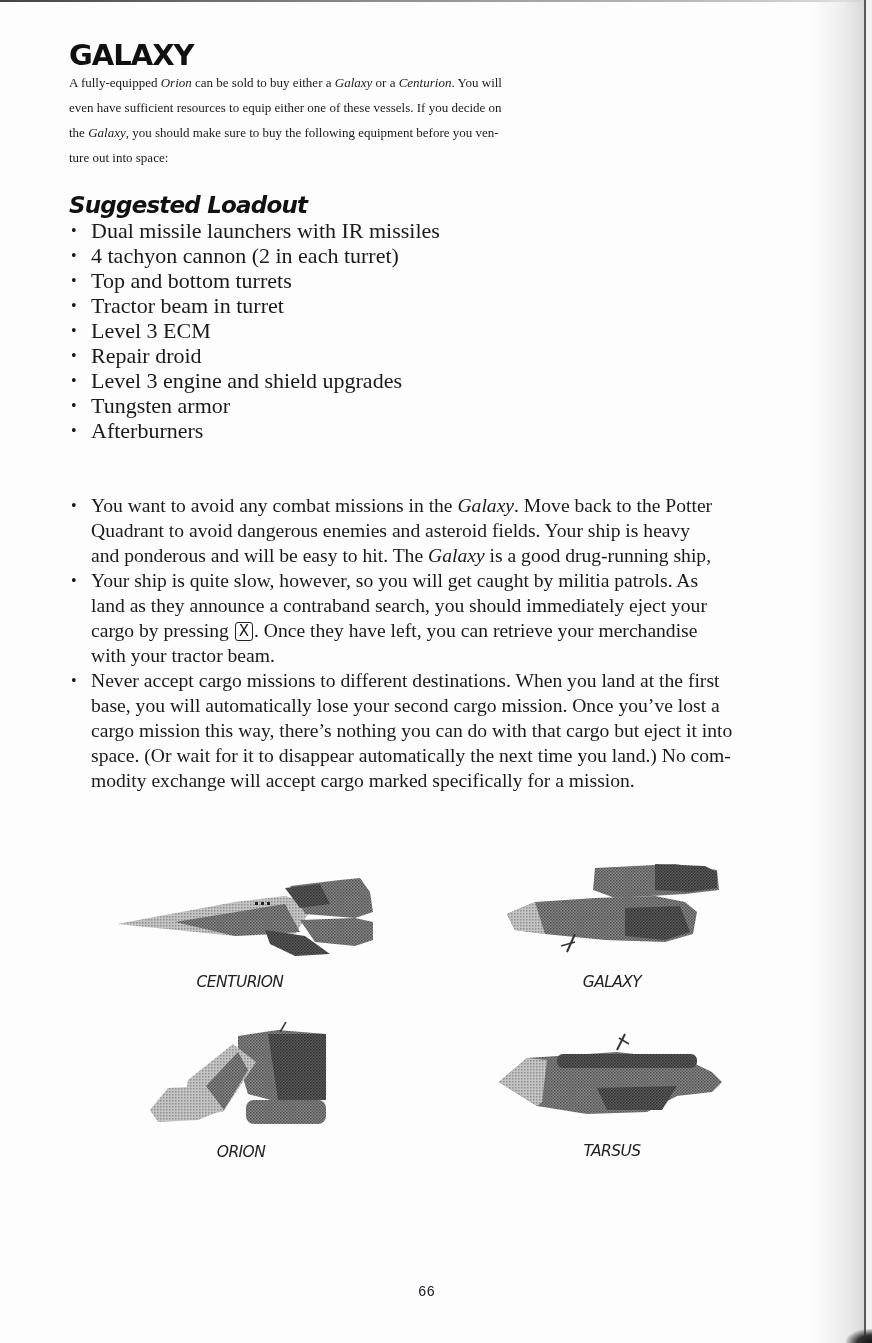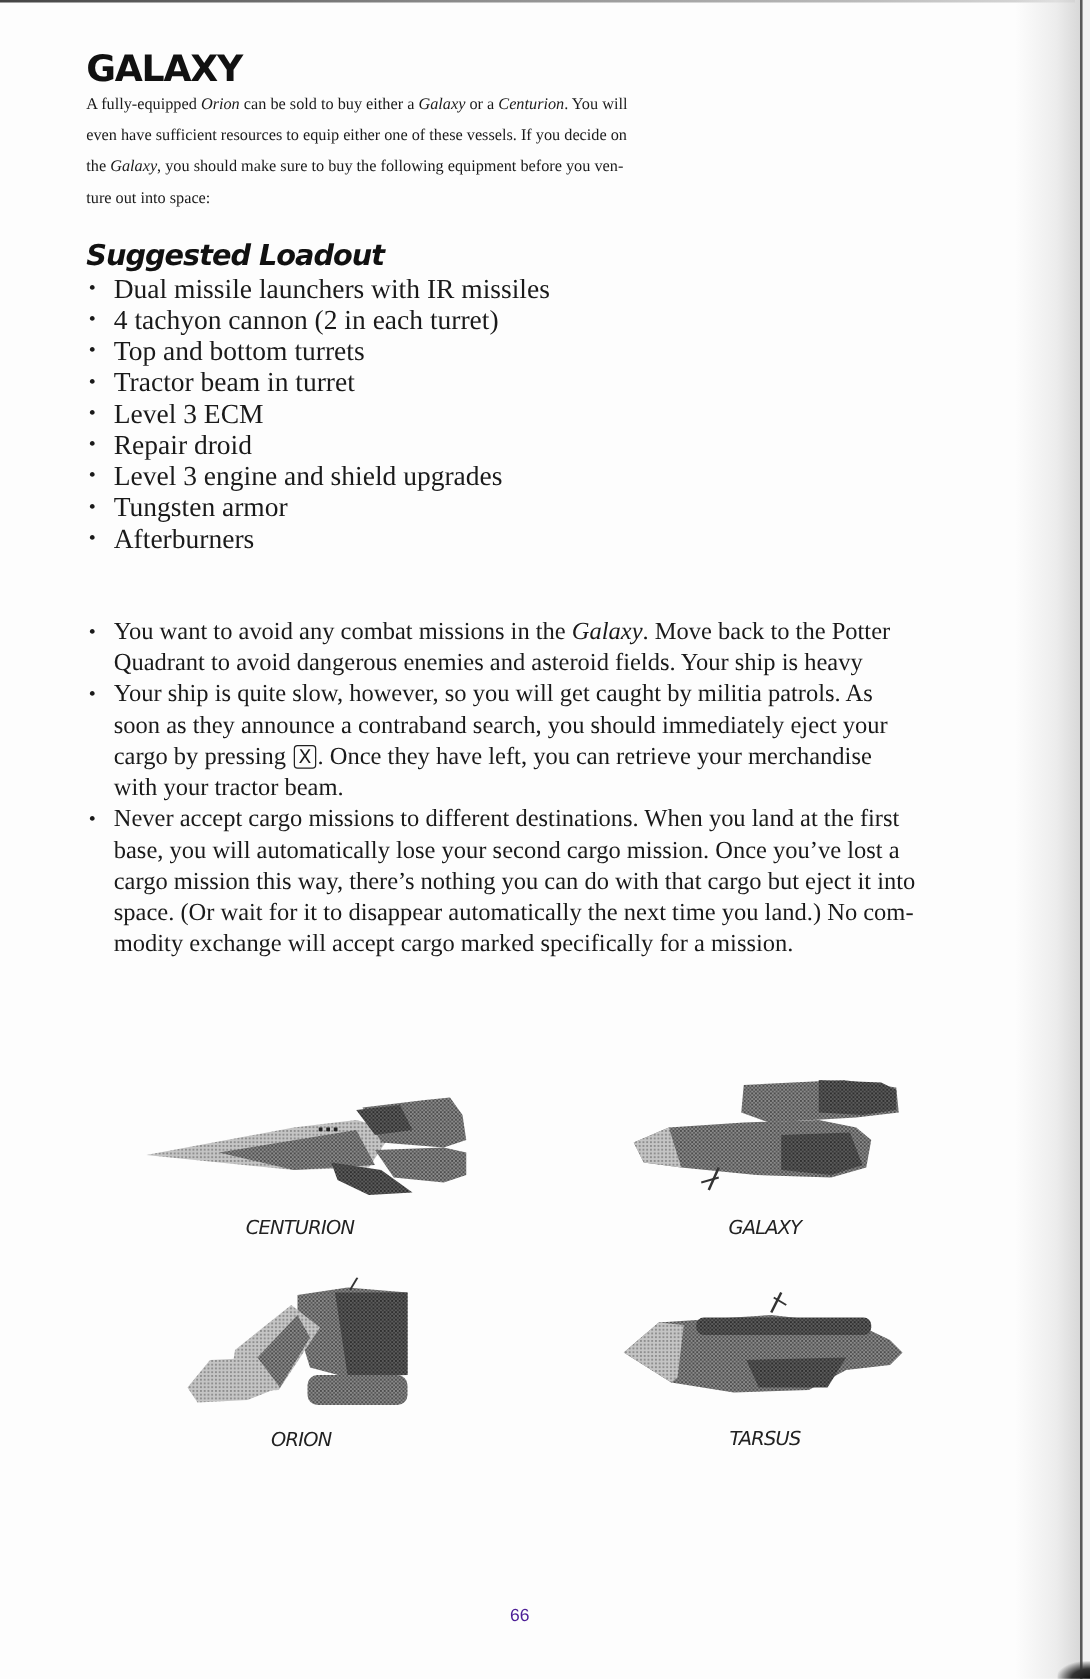--- a/index.html
+++ b/index.html
@@ -74,22 +74,22 @@
     }
 
     .ship { position: absolute; }
     .ship svg { display: block; }
     .ship-caption {
       position: absolute; text-align: center;
       font-family: "DejaVu Sans", "Liberation Sans", sans-serif;
       font-style: italic; font-size: 15.5px; letter-spacing: -0.6px; color: #222;
     }
     .page-number {
-      position: absolute; left: 408px; top: 1284px;
-      font-family: Liberation Sans, sans-serif; font-size: 14px; color: #4c1d95;
+      position: absolute; left: 418px; top: 1284px;
+      font-family: Liberation Mono, monospace; font-size: 14px; color: #0f172a;
     }
   </style>
 </head>
 <body>
 
 <div class="top-edge"></div>
 <div class="right-shade"></div>
 <div class="right-edge-outer"></div>
 <div class="right-edge-line"></div>
 <div class="corner-blot"></div>
@@ -114,24 +114,25 @@
   <li>Repair droid</li>
   <li>Level 3 engine and shield upgrades</li>
   <li>Tungsten armor</li>
   <li>Afterburners</li>
 </ul>
 
 <ul class="tips">
   <li>
       <span class="line">You want to avoid any combat missions in the <em>Galaxy</em>. Move back to the Potter</span>
       <span class="line">Quadrant to avoid dangerous enemies and asteroid fields. Your ship is heavy</span>
+      <span class="line">and ponderous and will be easy to hit. The <em>Galaxy</em> is a good drug-running ship,</span>
     </li>
   <li>
       <span class="line">Your ship is quite slow, however, so you will get caught by militia patrols. As</span>
-      <span class="line">soon as they announce a contraband search, you should immediately eject your</span>
+      <span class="line">land as they announce a contraband search, you should immediately eject your</span>
       <span class="line">cargo by pressing <span class="key">X</span>. Once they have left, you can retrieve your merchandise</span>
       <span class="line">with your tractor beam.</span>
     </li>
   <li>
       <span class="line">Never accept cargo missions to different destinations. When you land at the first</span>
       <span class="line">base, you will automatically lose your second cargo mission. Once you’ve lost a</span>
       <span class="line">cargo mission this way, there’s nothing you can do with that cargo but eject it into</span>
       <span class="line">space. (Or wait for it to disappear automatically the next time you land.) No com-</span>
       <span class="line">modity exchange will accept cargo marked specifically for a mission.</span>
     </li>

